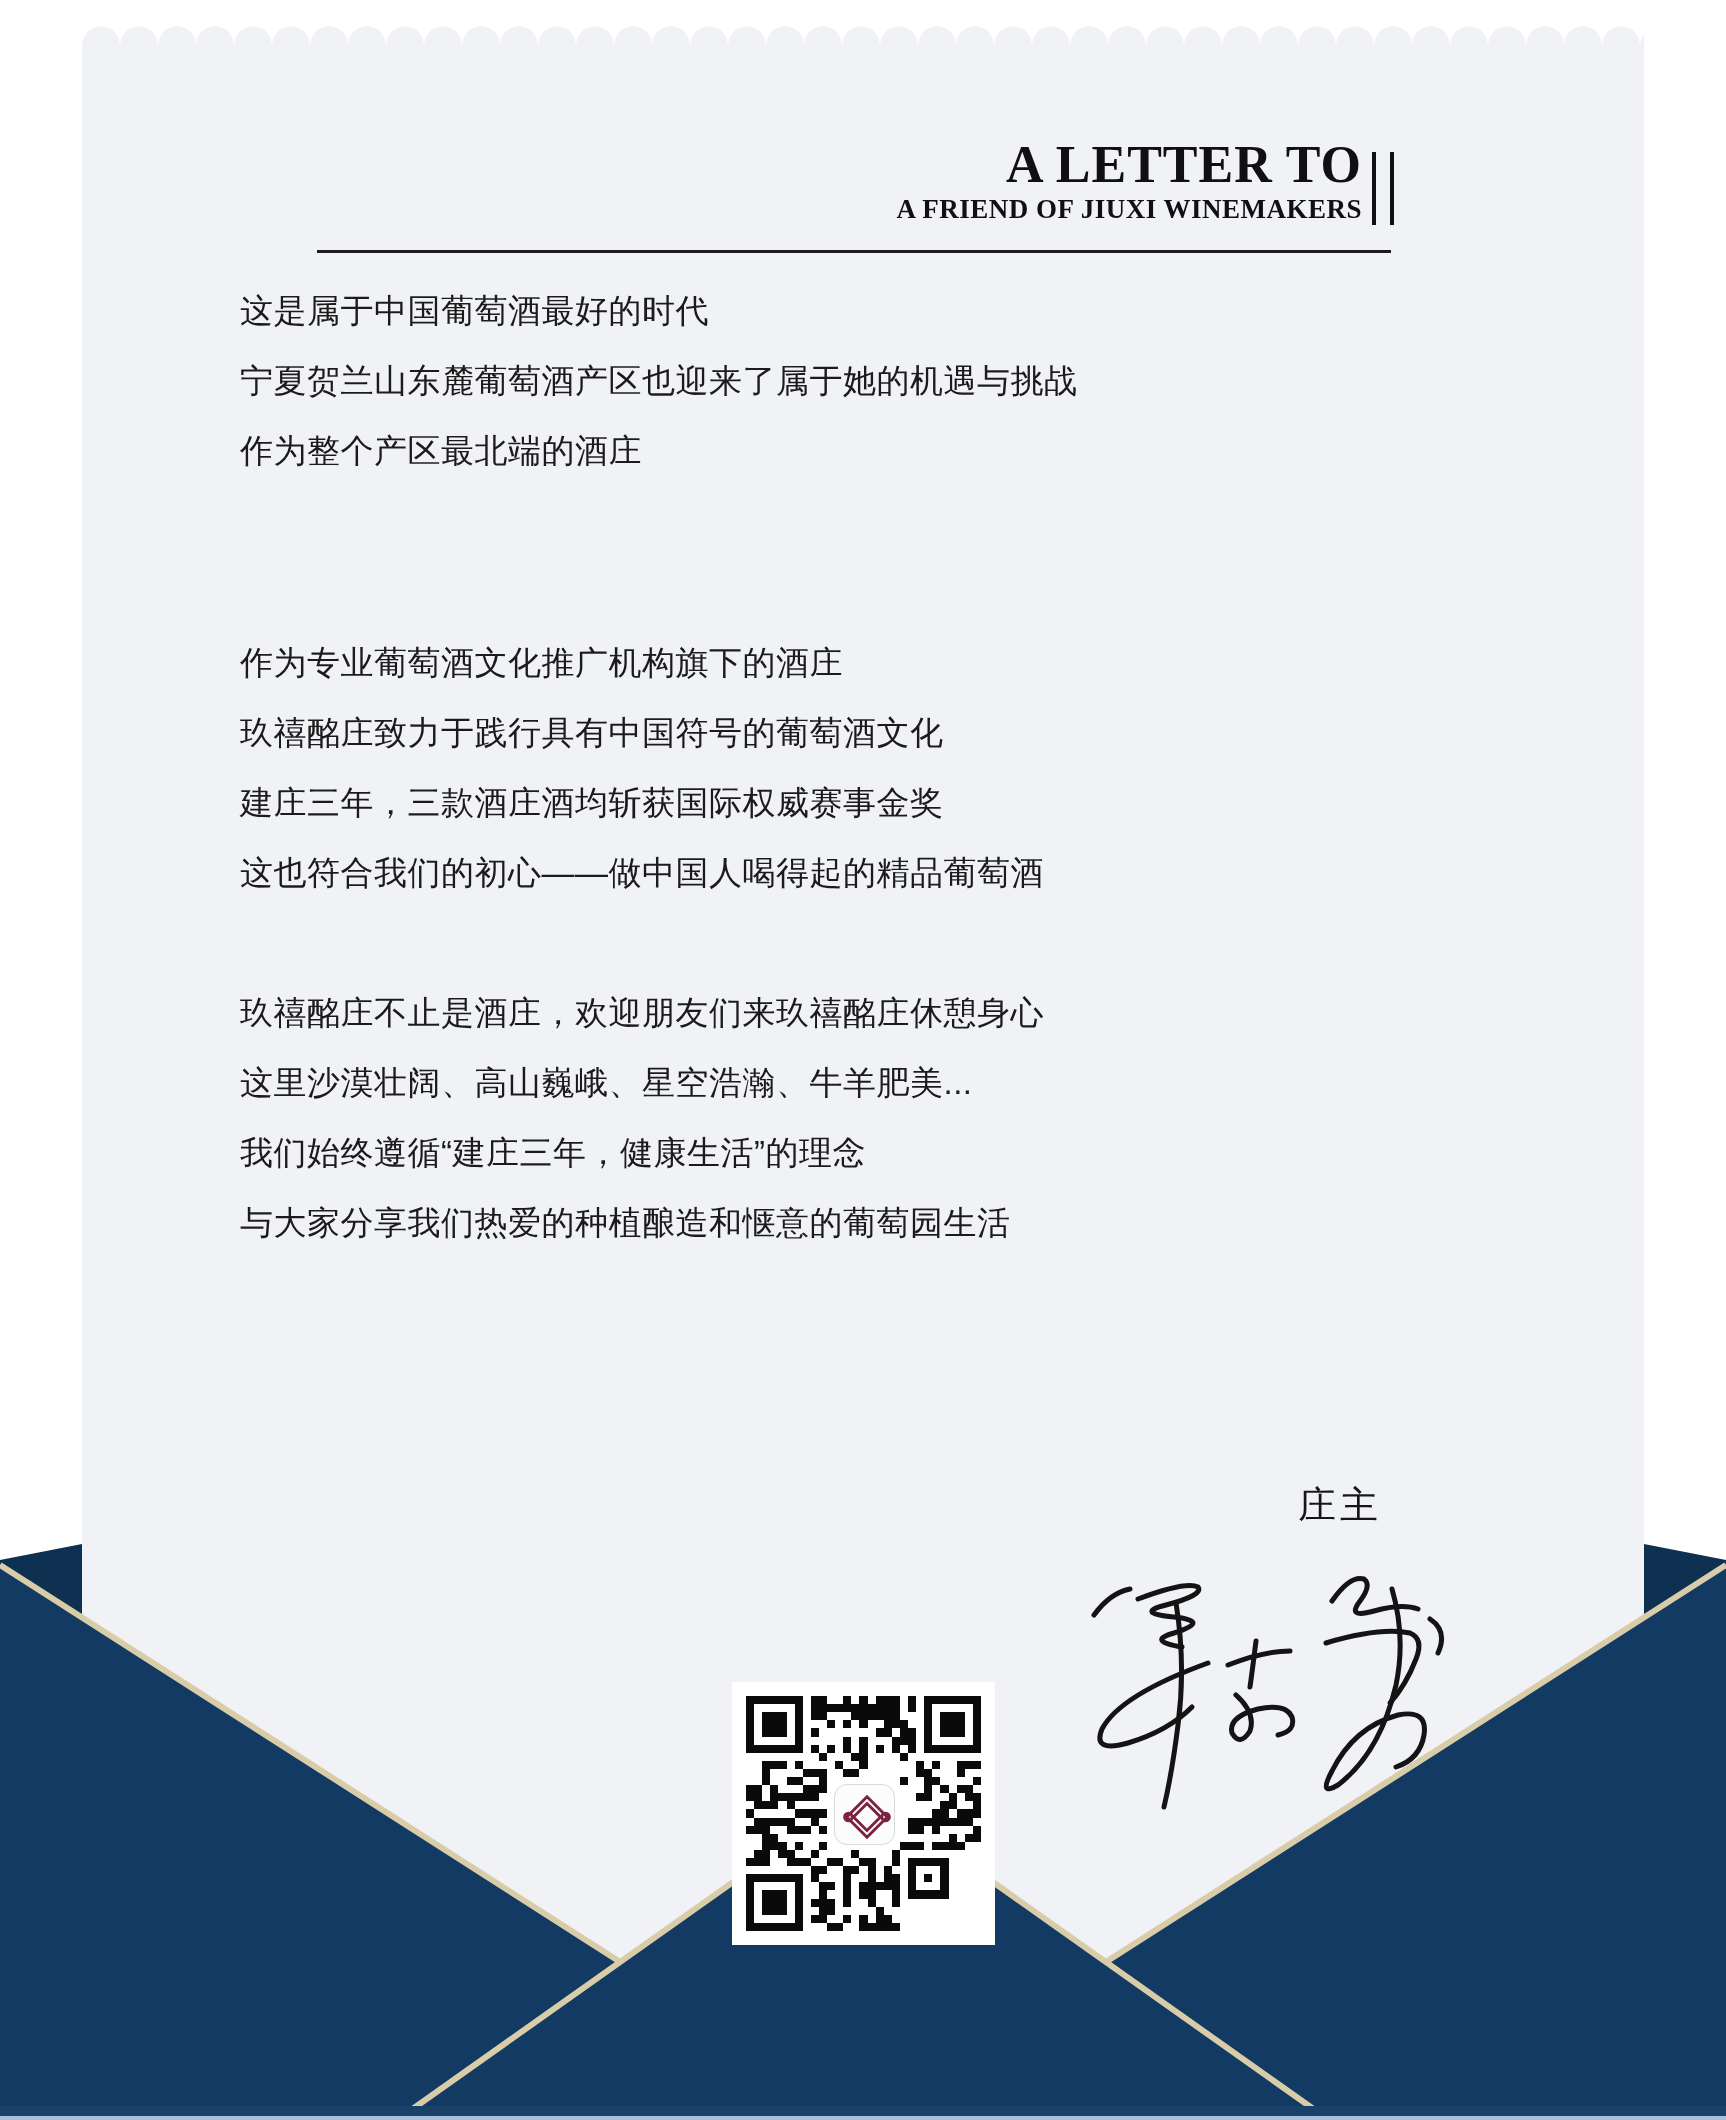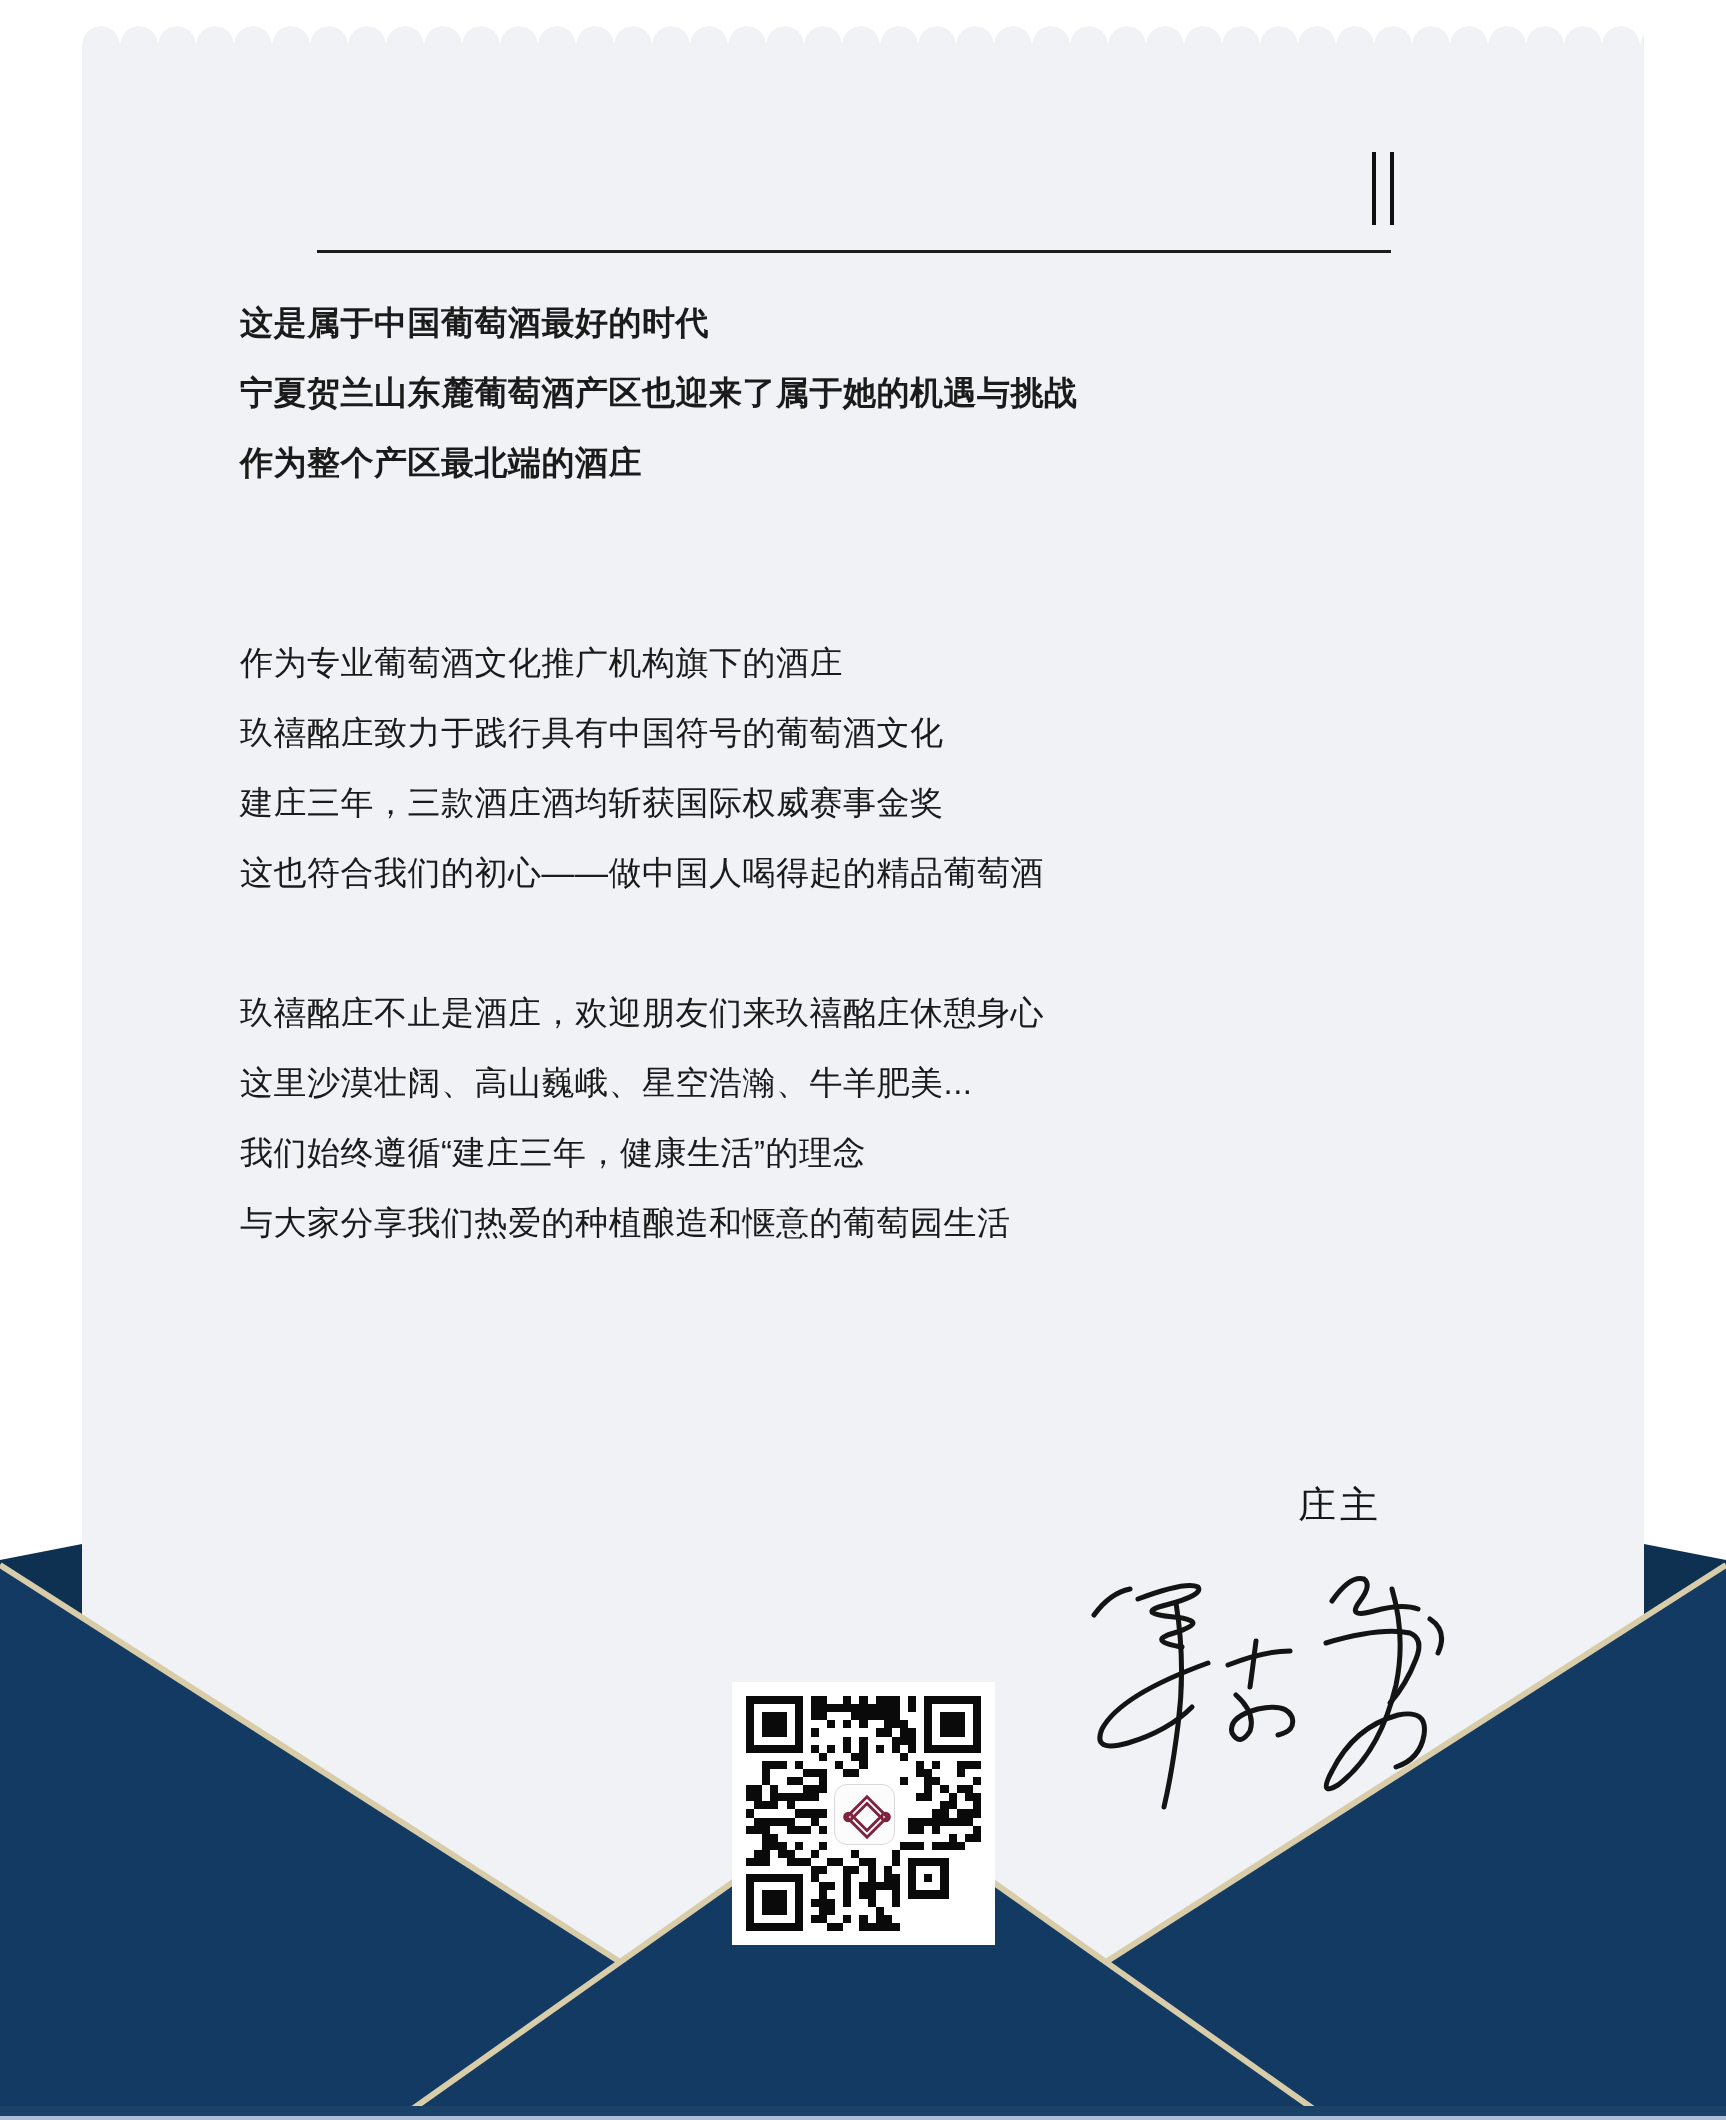--- a/index.html
+++ b/index.html
@@ -21,21 +21,21 @@
   .masthead{position:absolute;right:364px;top:138px;text-align:right;
             font-family:"Liberation Serif",serif;color:#101010;}
   .masthead .title{font-size:52px;font-weight:bold;line-height:54px;letter-spacing:1px;}
   .masthead .subtitle{font-size:27px;font-weight:bold;line-height:34px;letter-spacing:.5px;}
   .dbars{position:absolute;left:1372px;top:152px;width:14px;height:73px;
          border-left:4px solid #101010;border-right:4px solid #101010;}
   .rule{position:absolute;left:317px;top:250px;width:1074px;height:3px;background:#1c1c1c;}
 
   .para{position:absolute;left:240px;font-size:33px;letter-spacing:.5px;color:var(--ink,#1b1b1b);}
   .para .ln{height:70px;line-height:70px;white-space:nowrap;}
-  .p1{top:288px;font-weight:bold;} .p2{top:628px;} .p3{top:978px;} .p4{top:1353px;}
+  .p1{top:276px;} .p2{top:628px;} .p3{top:978px;} .p4{top:1353px;}
 
   .signer{position:absolute;right:344px;top:1478px;font-size:38px;letter-spacing:4px;
           line-height:54px;color:#161616;}
   .signature{position:absolute;left:1080px;top:1545px;width:370px;height:270px;}
   .signature path{fill:none;stroke:#141414;stroke-width:5;stroke-linecap:round;stroke-linejoin:round;}
 
   
   .flaps{position:absolute;left:0;top:0;width:1726px;height:2120px;z-index:4;}
 
   
@@ -58,20 +58,24 @@
   <svg class="wedge" viewBox="0 0 1726 2120">
     <polygon points="0,1560 82,1544 82,1616 0,1572" fill="#0e3152"></polygon>
     <polygon points="1726,1560 1644,1544 1644,1616 1726,1572" fill="#0e3152"></polygon>
   </svg>
 
   <div class="scallops"></div>
   <div class="paper"></div>
 
   <div class="content">
 
+    <div class="masthead">
+      <div class="title">A LETTER TO</div>
+      <div class="subtitle">A FRIEND OF JIUXI WINEMAKERS</div>
+    </div>
     <div class="dbars"></div>
     <div class="rule"></div>
 
     <div class="para p1">
       <div class="ln">这是属于中国葡萄酒最好的时代</div>
       <div class="ln">宁夏贺兰山东麓葡萄酒产区也迎来了属于她的机遇与挑战</div>
       <div class="ln">作为整个产区最北端的酒庄</div>
     </div>
 
     <div class="para p2">

